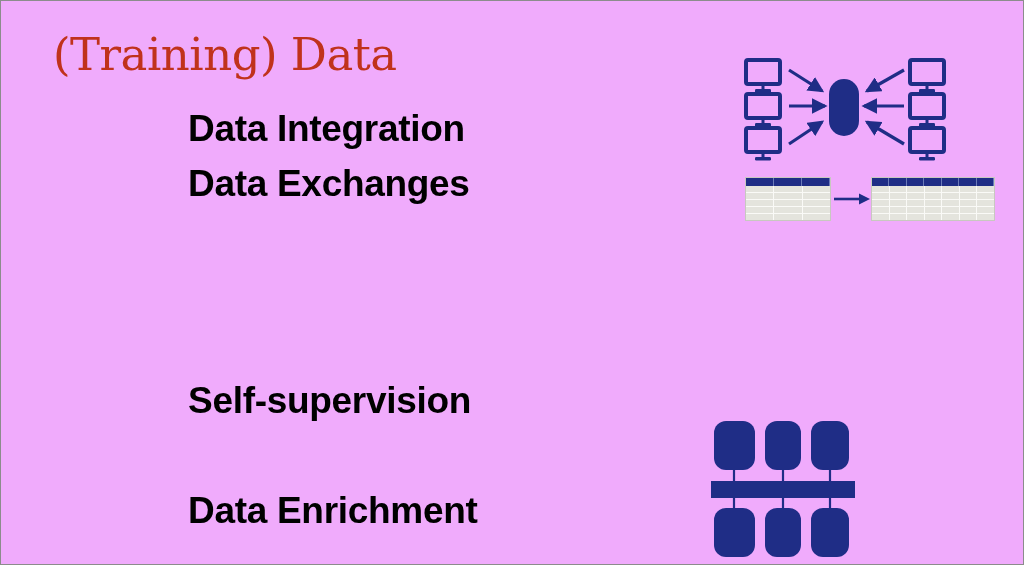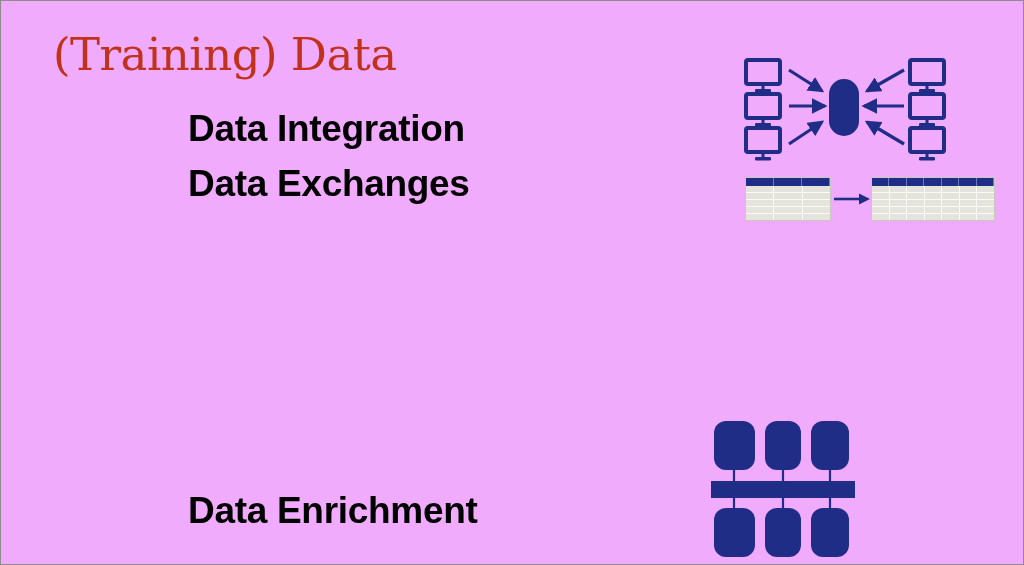--- a/index.html
+++ b/index.html
@@ -137,20 +137,21 @@
 
 <div id="slide">
 
   <div id="slide-title">(Training) Data</div>
 
   <div class="bullet-line" id="line-data-integration">Data Integration</div>
 
   <div class="bullet-line" id="line-data-enrichment">Data Exchanges</div>
 
 
+  <div class="bullet-line" id="line-self-supervision">Self-supervision</div>
 
   <div class="bullet-line" id="line-data-exchanges">Data Enrichment</div>
 
   <div id="integration-diagram">
     <svg width="212" height="104" viewBox="0 0 212 104" xmlns="http://www.w3.org/2000/svg">
       <defs>
         <g id="monitor">
           <rect x="0" y="0" width="34" height="24" rx="2" fill="none" stroke="#1f2d86" stroke-width="4"></rect>
           <rect x="15.5" y="24" width="3" height="5" fill="#1f2d86"></rect>
           <rect x="9" y="29" width="16" height="3.5" rx="1.2" fill="#1f2d86"></rect>

